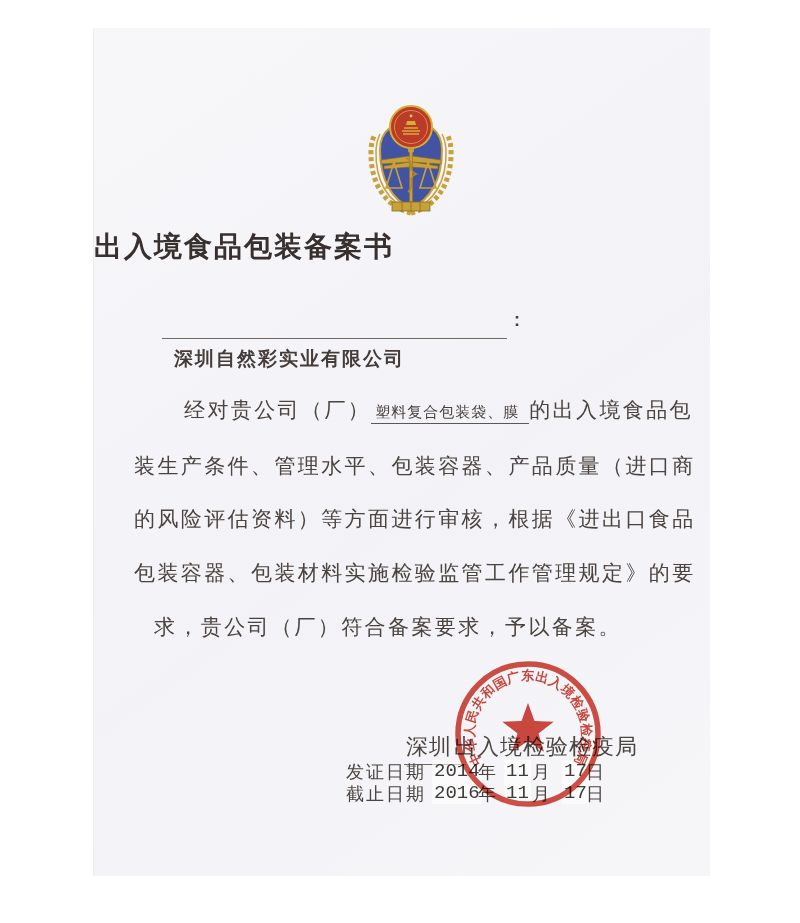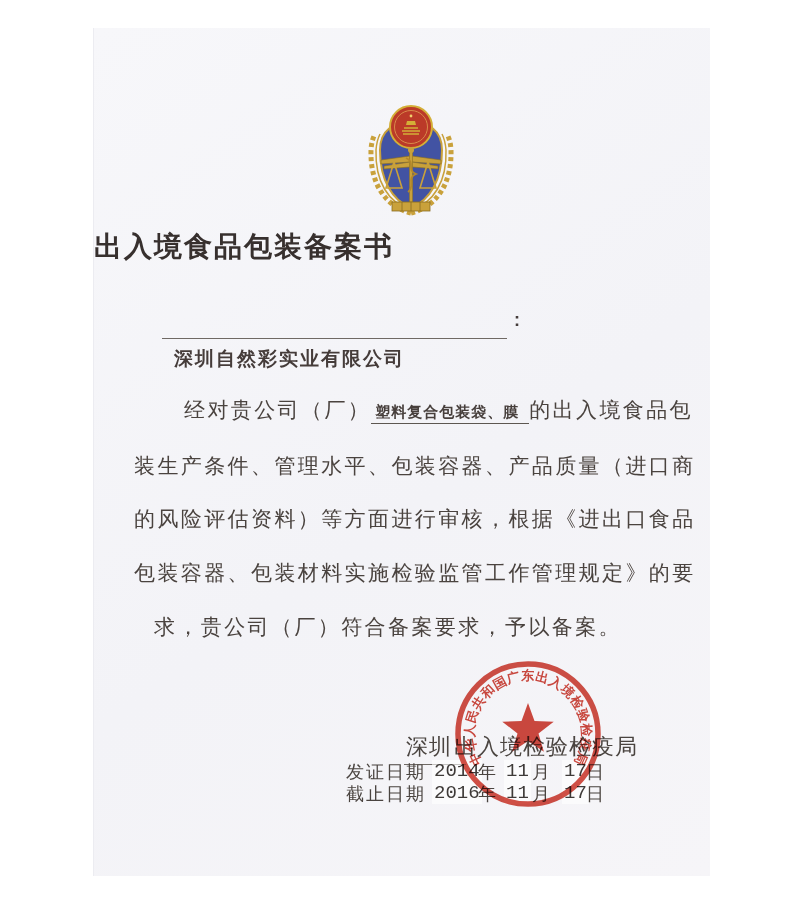--- a/index.html
+++ b/index.html
@@ -37,21 +37,21 @@
   .body-line {
     position:absolute; white-space:nowrap;
     font-size:21px; letter-spacing:2.4px; color:#4a433f; font-weight:500;
   }
   .bl1 { left:90px; top:368px; }
   .bl2 { left:40px; top:424px; }
   .bl3 { left:40px; top:477px; }
   .bl4 { left:40px; top:531px; }
   .bl5 { left:25px; top:585px;margin-left:35px; }
   .product-fill {
-    font-size:15px; font-weight:bold; letter-spacing:1px; color:#473f3c;
+    font-size:15px; font-weight:normal; letter-spacing:1px; color:#473f3c;
     border-bottom:1.5px solid #5d5751; padding:0 10px 3px 4px;
   }
   .code-line { position:absolute; left:59px; top:639px; white-space:nowrap;
     font-size:21px; letter-spacing:2.2px; color:#4a433f; font-weight:500; }
   .code-value {
     font-family:"Liberation Serif", serif; font-size:22px; letter-spacing:1px;
     color:#3e3a38; border-bottom:1.5px solid #5d5751; padding:0 12px 2px 8px; font-weight:normal;
   }
 
   

